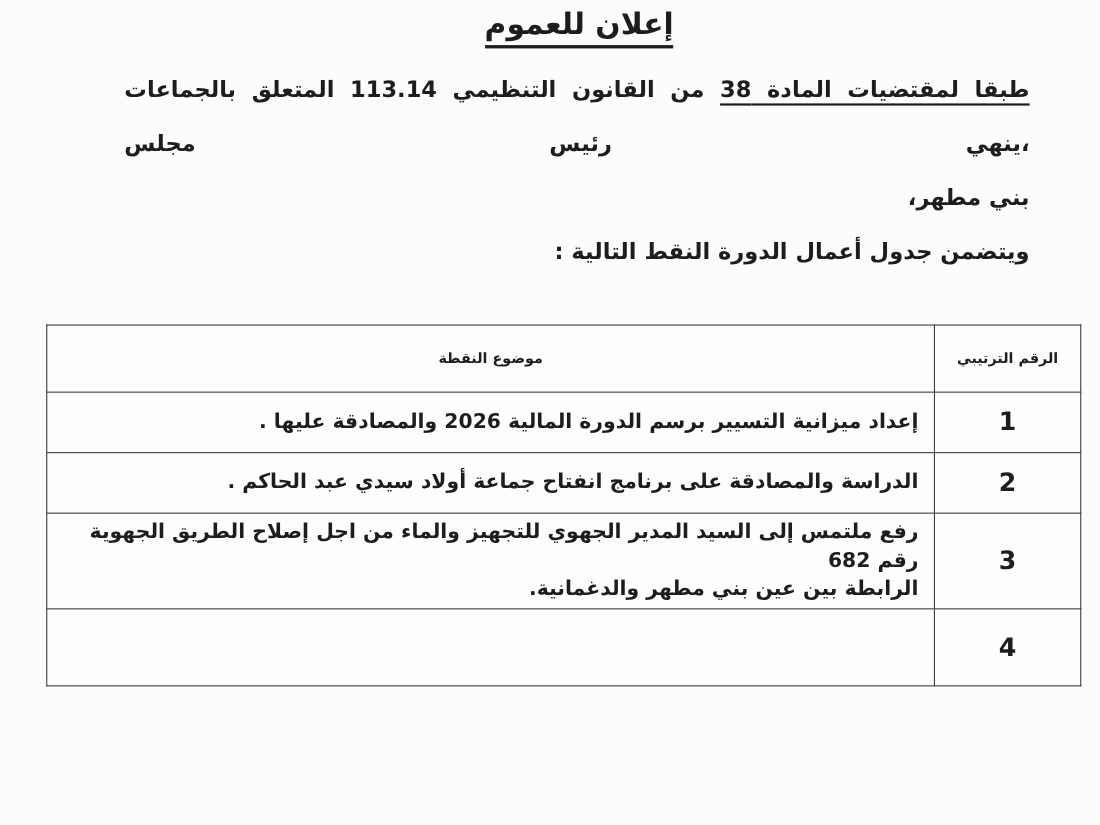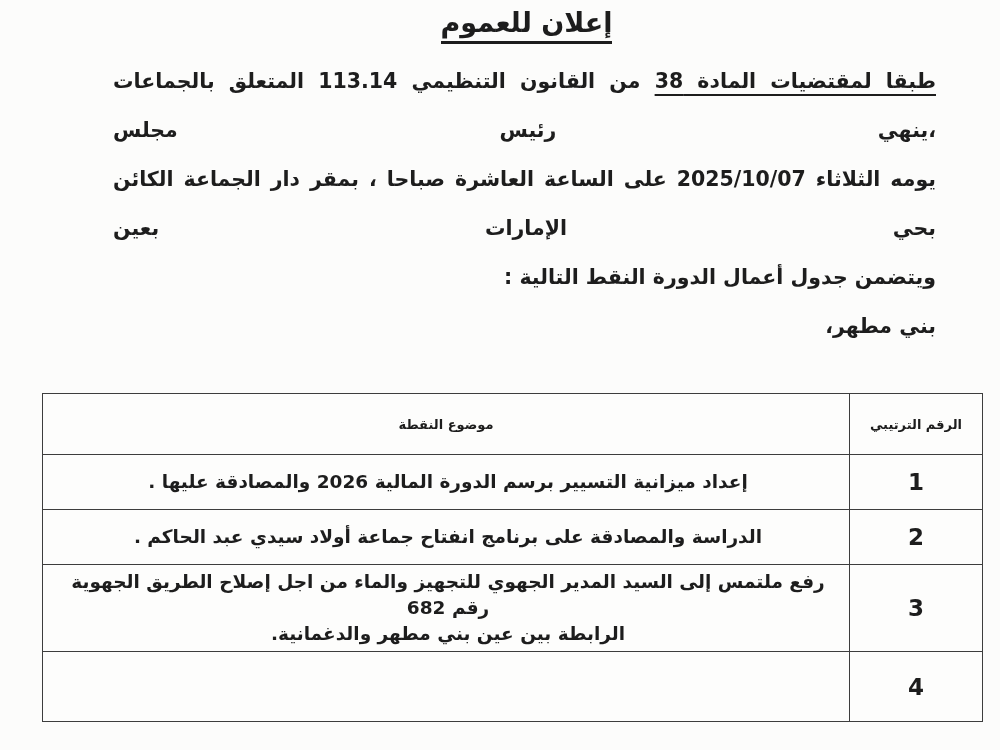--- a/index.html
+++ b/index.html
@@ -69,43 +69,42 @@
     text-align: center;
     height: 58px;
   }
   col.c-num { width: 133px; }
   td.num {
     text-align: center;
     font-size: 23px;
     font-weight: bold;
   }
   td.topic {
-    text-align: center;
+    text-align: right;
     padding: 4px 14px 4px 18px;
     font-size: 18.5px;
     font-weight: bold;
   }
   td.topic .tline {
     line-height: 26px;
   }
 </style>
 </head>
 <body>
 
 <div class="page">
 
   <div class="title-wrap">
     <span class="title">إعلان للعموم</span>
   </div>
 
   <div class="paragraph">
     <div class="pline fill"><span class="uphrase">طبقا لمقتضيات المادة 38</span><span> من القانون التنظيمي 113.14 المتعلق بالجماعات  ،ينهي رئيس مجلس</span></div>
-    <div class="pline fill">يومه الثلاثاء 2025/10/07  على الساعة العاشرة صباحا ، بمقر دار الجماعة الكائن بحي الإمارات بعين</div>
+    <div class="pline">بني مطهر،</div>
     <div class="pline">ويتضمن جدول أعمال الدورة النقط التالية :</div>
-    <div class="pline">بني مطهر،</div>
   </div>
 
   <table class="agenda">
     <colgroup>
       <col class="c-num">
       <col class="c-topic">
     </colgroup>
     <thead>
       <tr style="height:58px;">
         <th class="h-num">الرقم الترتيبي</th>

